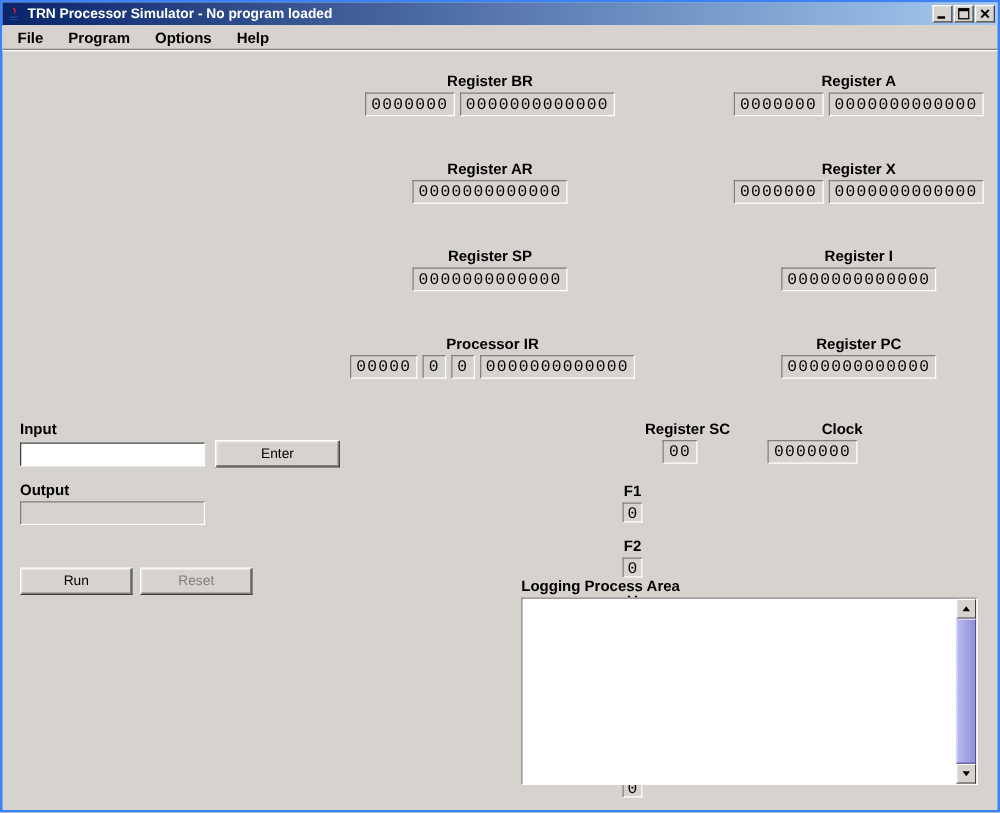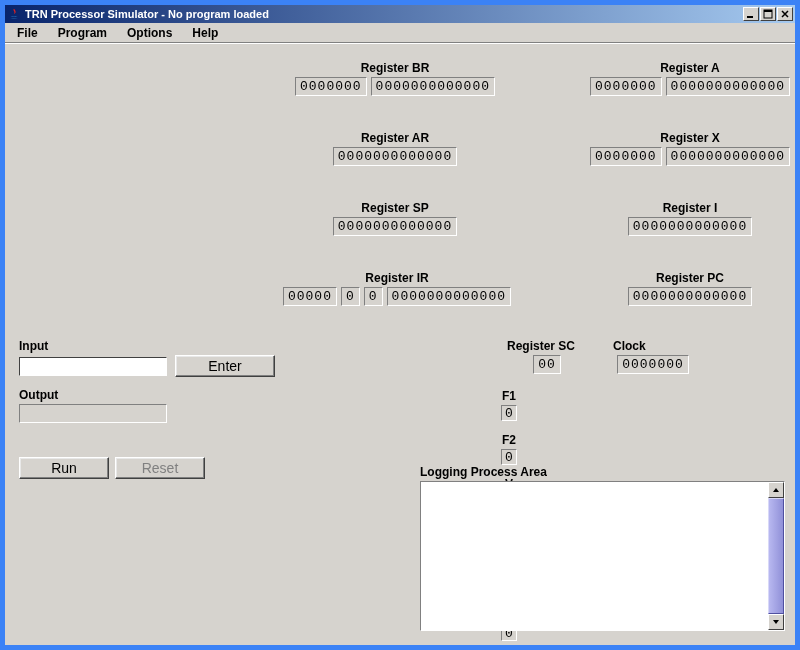--- a/index.html
+++ b/index.html
@@ -8,21 +8,21 @@
     font-family: Tahoma, Arial, sans-serif;
     font-size: 11px;
     background: #d6d3ce;
     color: #000;
     width: 800px; height: 650px;
     overflow: hidden;
   }
   .window {
     width: 800px; height: 650px;
     background: #d6d3ce;
-    border: 5px solid #3b82f6;
+    border: 2px solid #3b82f6;
   }
   .titlebar {
     height: 18px;
     background: linear-gradient(to right,#08246b,#a6caf0);
     color: #fff;
     display: flex;
     align-items: center;
     position: relative;
     padding: 0 2px;
   }
@@ -110,21 +110,21 @@
     padding:1px 3px;
   }
   .output-field {
     border:1px solid #808080;
     border-right-color:#fff; border-bottom-color:#fff;
     background:#d6d3ce;
     width:148px; height:19px;
   }
   .btn {
     font-family: Tahoma, Arial;
-    font-size:14px;
+    font-size:11px;
     min-width:90px;
     height:22px;
     background:#d6d3ce;
     border:1px solid #404040;
     border-top-color:#fff; border-left-color:#fff;
     box-shadow: inset -1px -1px 0 #808080, inset 1px 1px 0 #e8e8e8;
     cursor:default;
     padding:0 8px;
   }
   .btn.disabled { color:#808080; }
@@ -178,21 +178,21 @@
   .scroll-thumb {
     position:absolute; top:0; left:0; right:0;
     height:100%;
     background: linear-gradient(to right, #b8b8f0, #9090d8);
     border:1px solid #d8d8f8;
     border-right-color:#5050a0;
     border-bottom-color:#5050a0;
   }
   .scroll-btn svg{ width:8px; height:8px; }
 
-  .reg-small { position:absolute; text-align:left; }
+  .reg-small { position:absolute; text-align:right; }
 </style>
 </head>
 <body>
 
 <div class="window">
 
   <div class="titlebar">
     <span class="java-icon">
       <svg viewBox="0 0 16 16">
         <path d="M8 2 C6 4 10 5 8 8 C11 7 10 4 8 2 Z" fill="#d22"></path>
@@ -266,21 +266,21 @@
       </div>
     </div>
     <div class="reg-block" style="left:620px; top:158px; width:130px">
       <span class="reg-label">Register I</span>
       <div class="reg-cells">
         <span class="cell">0000000000000</span>
       </div>
     </div>
 
     <div class="reg-block" style="left:277px; top:228px; width:230px">
-      <span class="reg-label">Register IR</span>
+      <span class="reg-label">Processor IR</span>
       <div class="reg-cells">
         <span class="cell small-cell">00000</span>
         <span class="cell small-cell">0</span>
         <span class="cell small-cell">0</span>
         <span class="cell">0000000000000</span>
       </div>
     </div>
     <div class="reg-block" style="left:620px; top:228px; width:130px">
       <span class="reg-label">Register PC</span>
       <div class="reg-cells">

